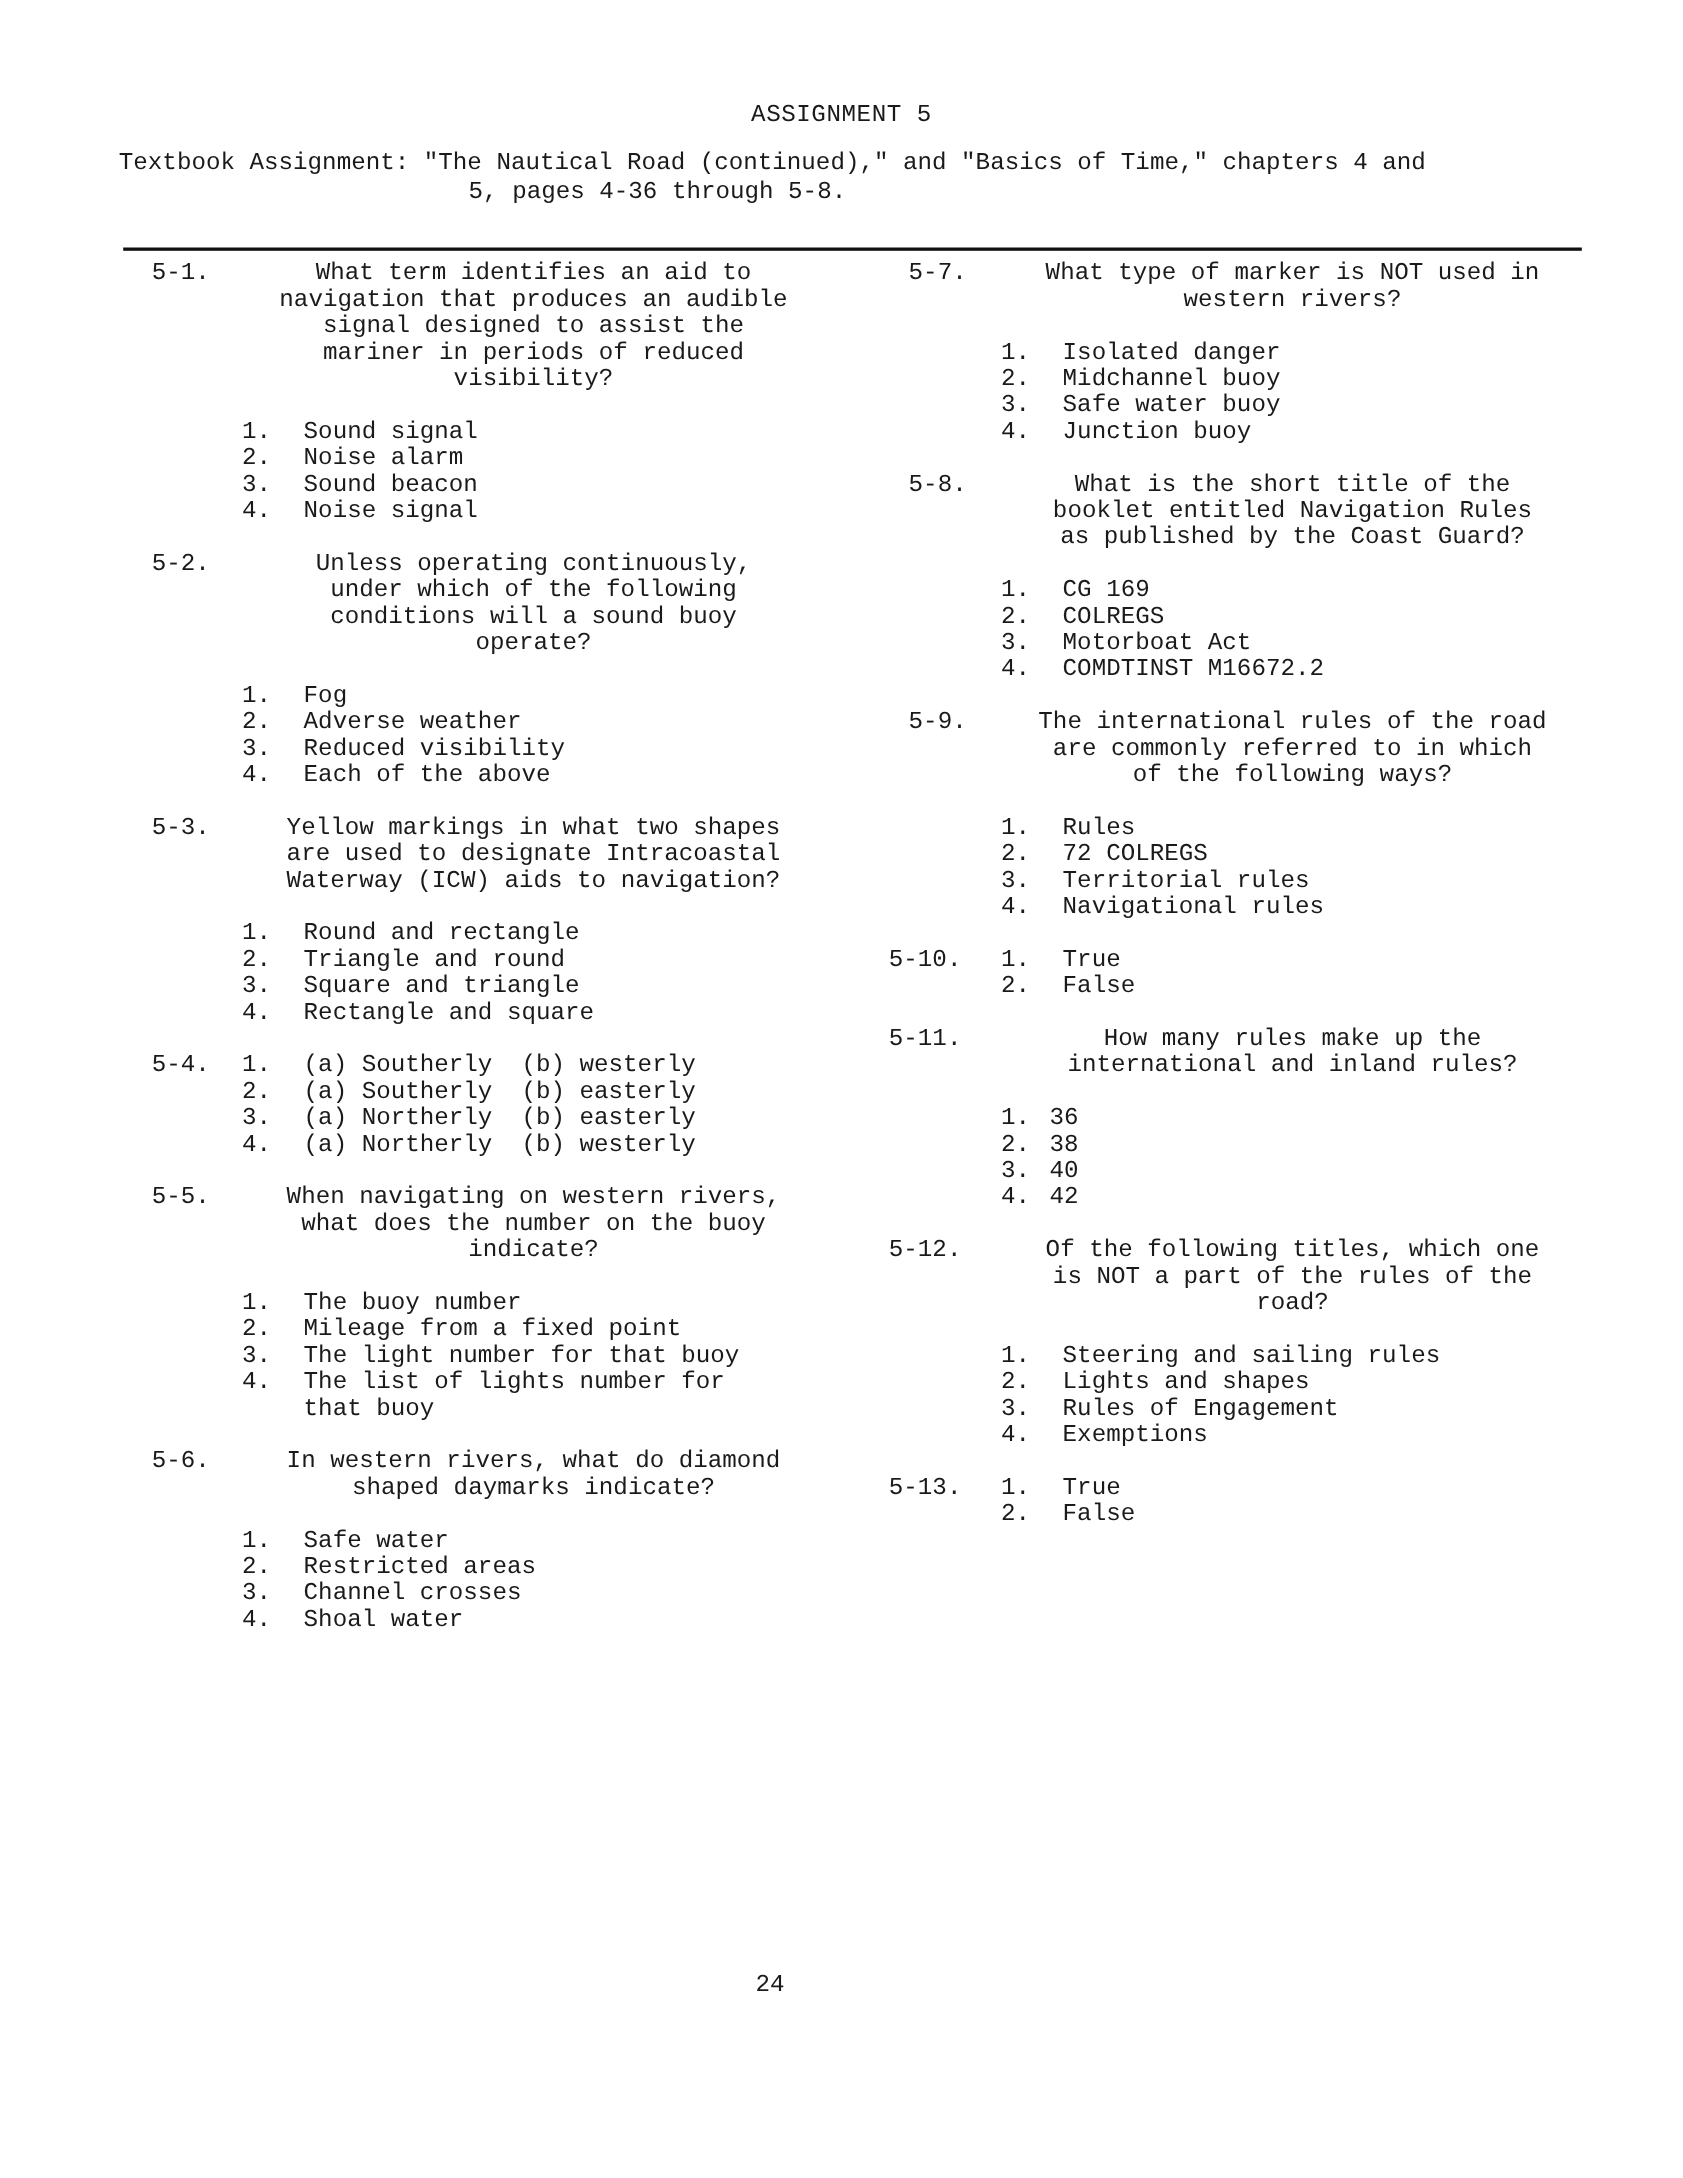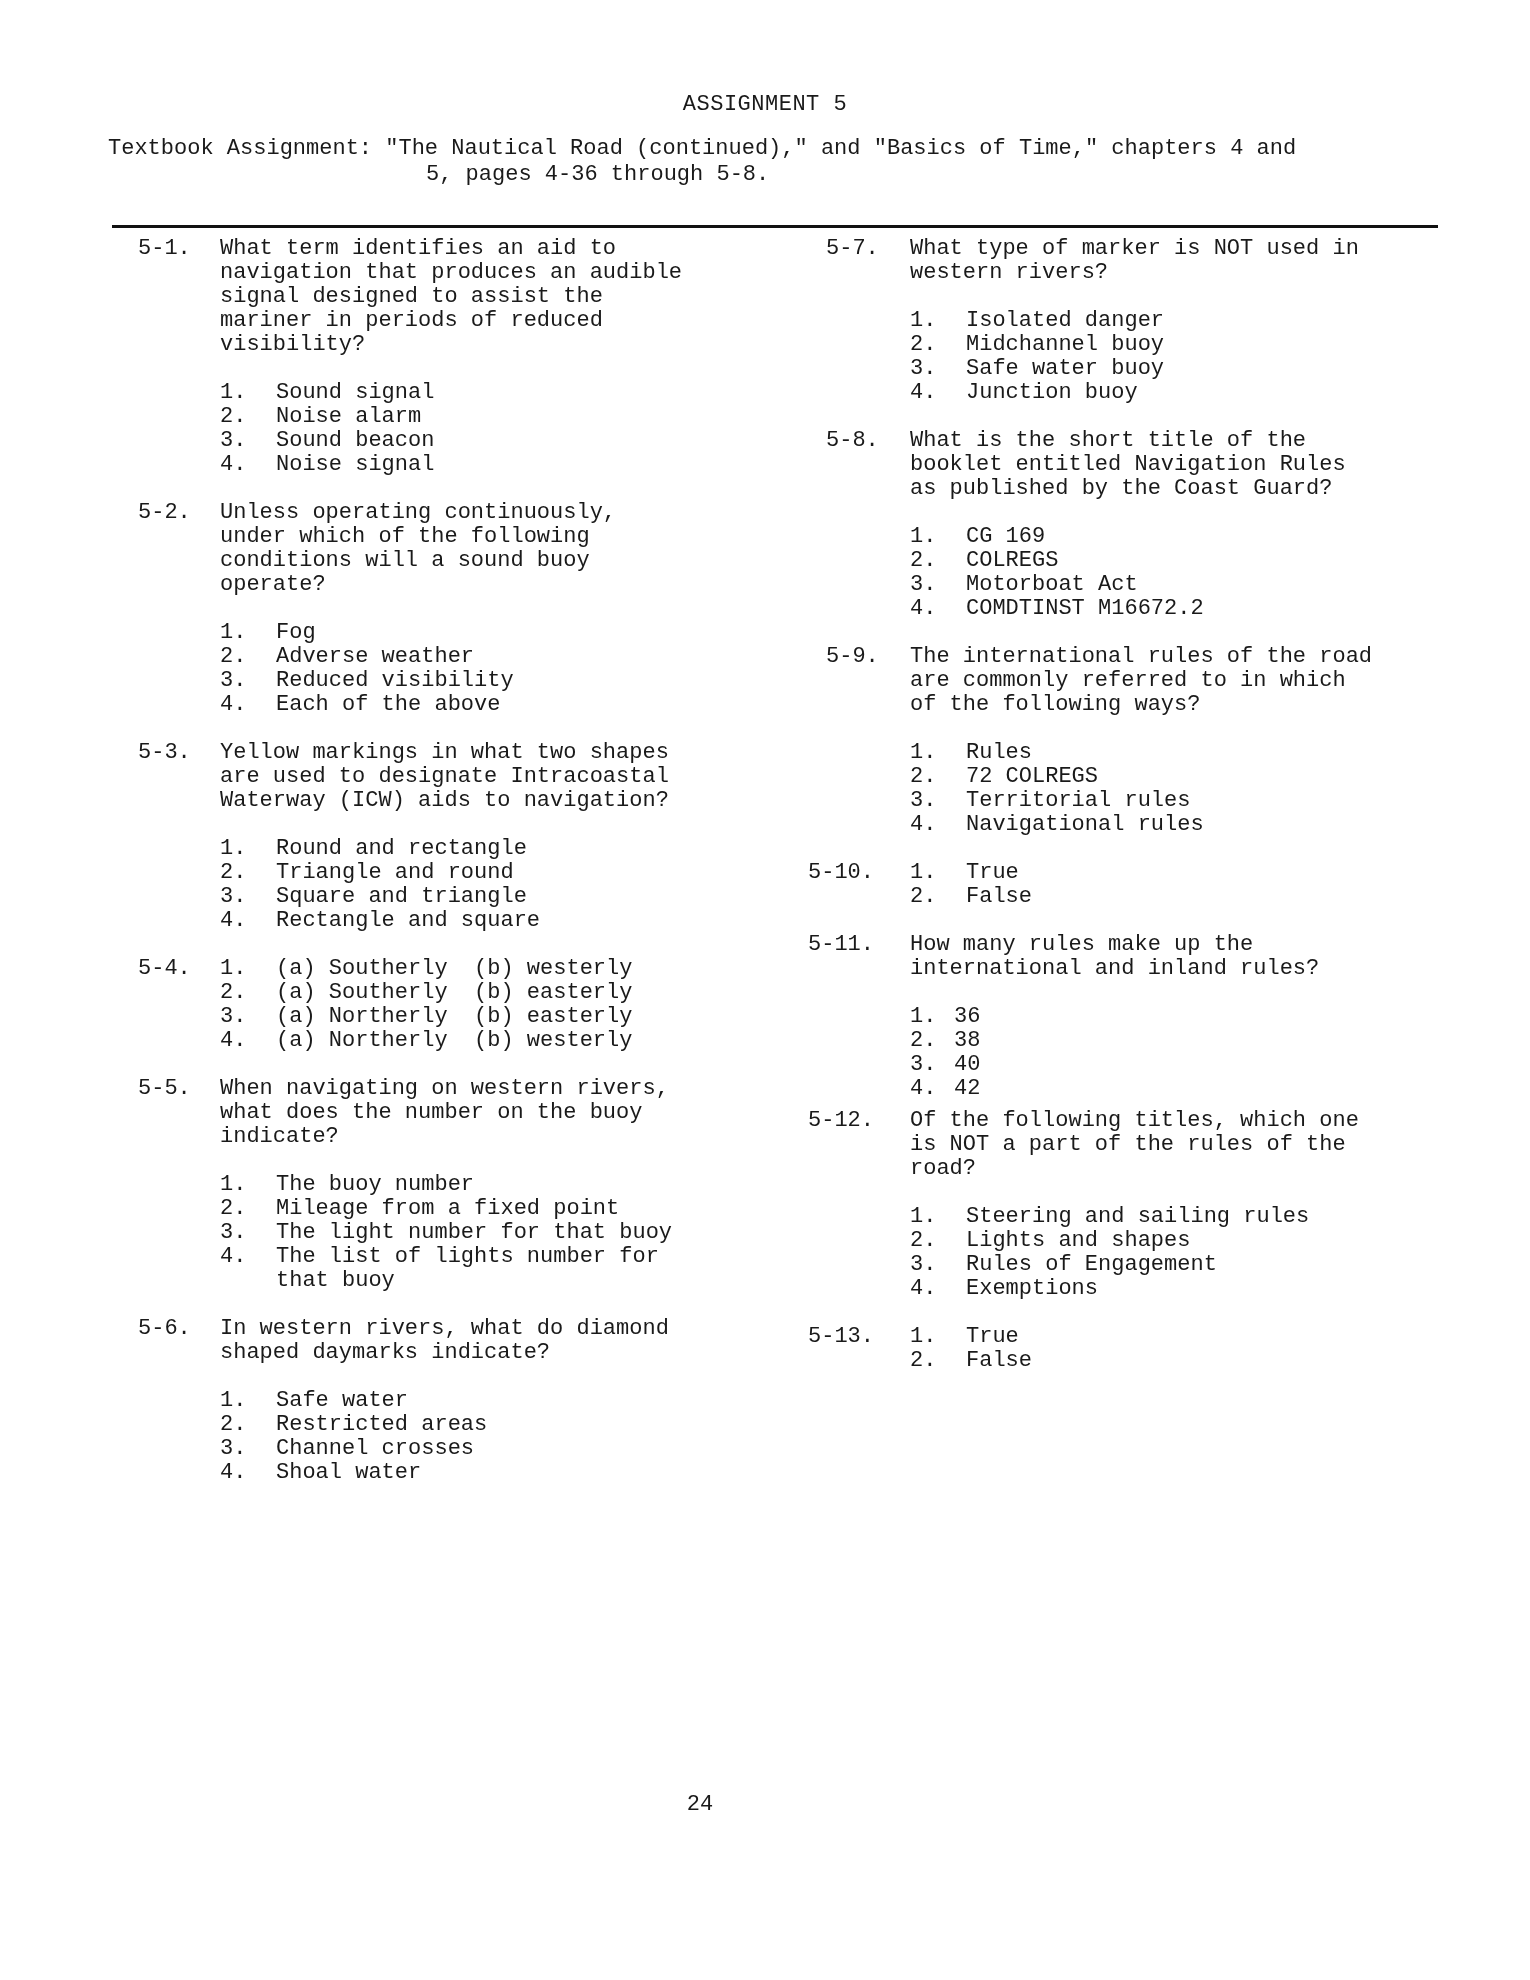--- a/index.html
+++ b/index.html
@@ -19,21 +19,21 @@
   .subtitle .l2 { display: block; padding-left: 318px; }
   .rule {
     position: absolute; top: 225px; left: 112px; width: 1326px; height: 3px;
     background: #111111;
   }
   .col { position: absolute; top: 237px; }
   .col.left { left: 130px; width: 620px; }
   .col.right { left: 800px; width: 640px; }
   .q { position: relative; font-size: 22px; line-height: 24px; }
   .q .num { position: absolute; left: 0; top: 0; }
-  .q .stem { margin-left: 90px; white-space: pre-line; }
+  .q .stem { margin-left: 90px; white-space: pre-line; text-align: center; }
   .q .opts { margin-left: 90px; margin-top: 24px; }
   .opt { display: flex; }
   .opt .on { width: 56px; flex: none; }
   .opt .ot { white-space: pre; }
   .col.left .q .num { left: 8px; }
   .col.right .q .num { left: 26px; }
   .col.right .q .stem, .col.right .q .opts { margin-left: 110px; }
   .col.right .q.dbl .num { left: 8px; }
   .pagenum {
     position: absolute; top: 1792px; left: 0; width: 1400px;
@@ -311,21 +311,21 @@
           <span class="on" style="width:44px">3.</span>
           <span class="ot">40</span>
         </div>
       <div class="opt">
           <span class="on" style="width:44px">4.</span>
           <span class="ot">42</span>
         </div>
     </div>
   </div>
 
-  <div class="q dbl" style="margin-top:8px">
+  <div class="q dbl" style="margin-top:24px">
     <span class="num">5-12.</span>
     <div class="stem">Of the following titles, which one
 is NOT a part of the rules of the
 road?</div>
     <div class="opts">
       <div class="opt">
           <span class="on">1.</span>
           <span class="ot">Steering and sailing rules</span>
         </div>
       <div class="opt">

